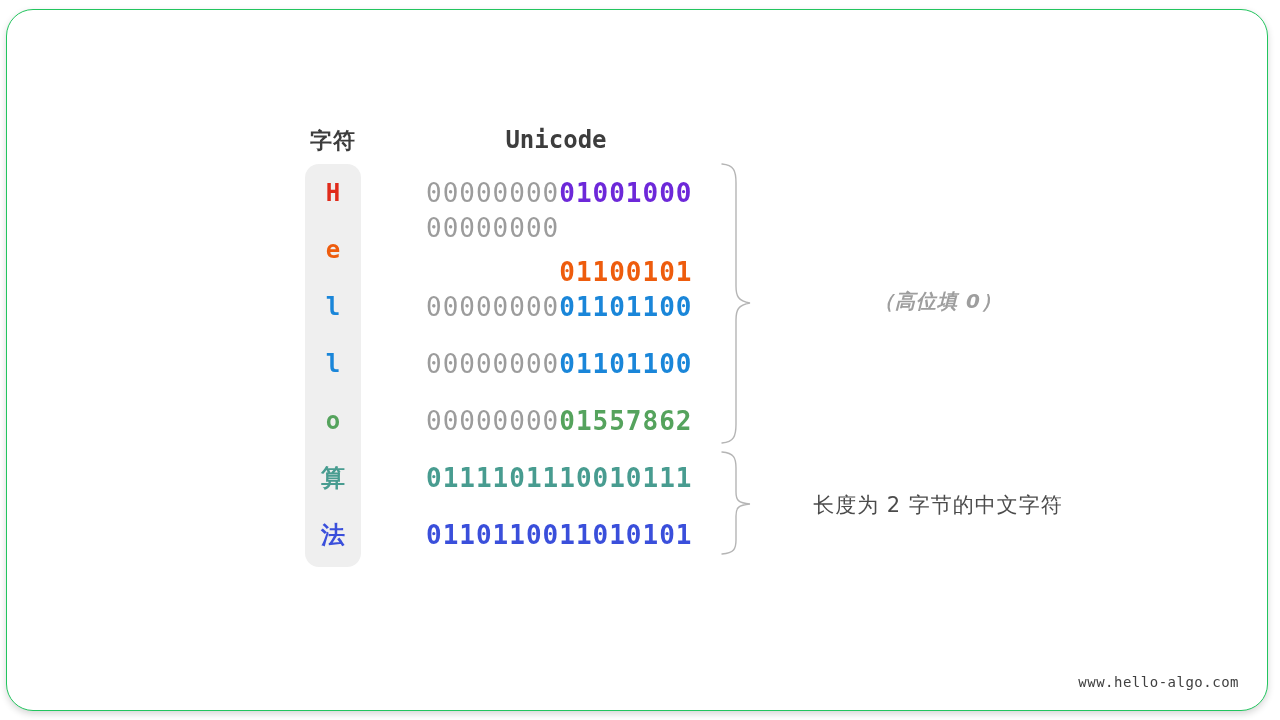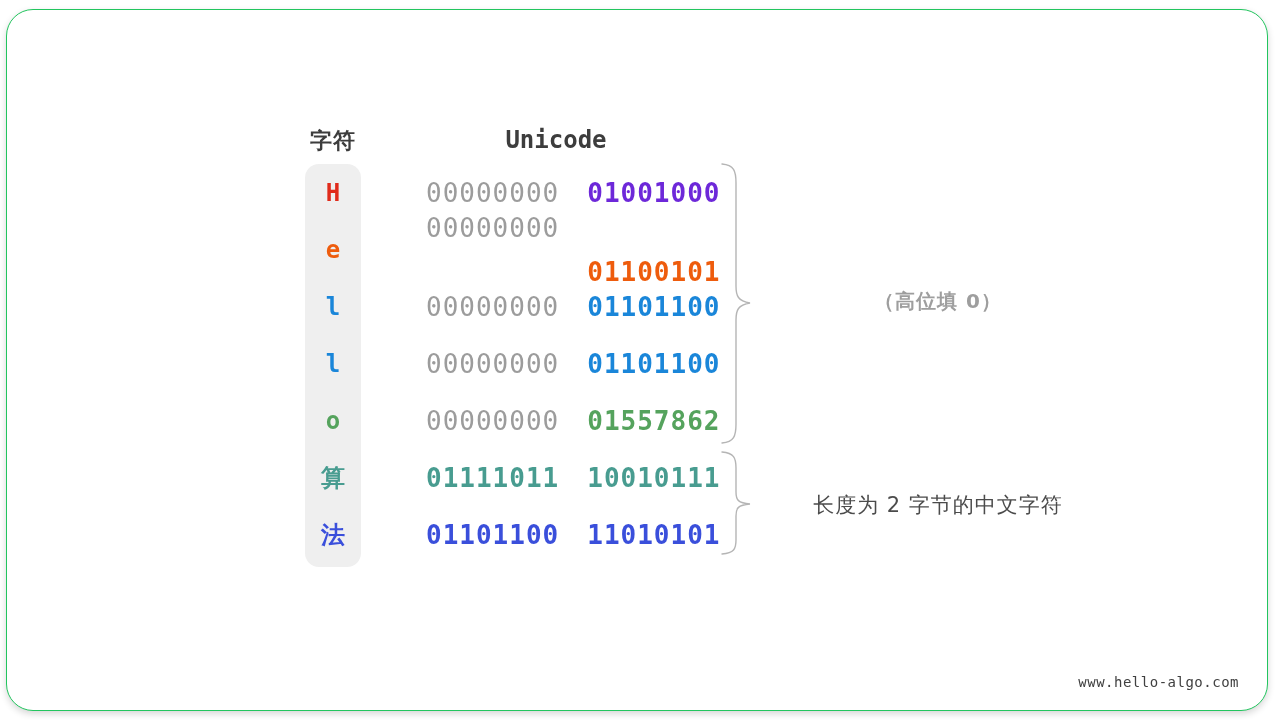--- a/index.html
+++ b/index.html
@@ -25,35 +25,35 @@
   .rows { position: absolute; left: 0; top: 154px; width: 100%; }
   .row { position: relative; height: 57px; }
   .cell-char {
     position: absolute; left: 298px; width: 56px; top: 50%; transform: translateY(-50%);
     text-align: center; font-weight: bold; font-size: 24px;
     font-family: "DejaVu Sans Mono", "DejaVu Sans", monospace, sans-serif;
     line-height: 1;
   }
   .cell-bin {
     position: absolute; left: 419px; top: 50%; transform: translateY(-50%);
-    display: flex; gap: 28px;
+    display: flex; gap: 0;
     font-family: "DejaVu Sans Mono", monospace; font-size: 26px;
     letter-spacing: 1px; line-height: 1;
   }
   .byte { font-weight: normal; }
   .byte.bold { font-weight: bold; }
 
   .braces { position: absolute; left: 0; top: 0; width: 1262px; height: 702px; pointer-events: none; }
   .braces path { fill: none; stroke: #b5b5b5; stroke-width: 1.4; stroke-linecap: round; }
 
   .anno { position: absolute; left: 741px; width: 380px; text-align: center; letter-spacing: 1px; }
   .anno1 { top: 263px; }
   .anno2 { top: 481px; }
   .anno-line1 { font-size: 21px; color: #4b4b4b; }
-  .anno-line2 { font-size: 20px; color: #9e9e9e; font-weight: bold; margin-top: 15px; }
+  .anno-line2 { font-size: 20px; color: #9e9e9e; font-weight: bold; margin-top: 15px; font-style: italic; }
 
   .watermark {
     position: absolute; right: 28px; bottom: 20px;
     font-family: "DejaVu Sans Mono", monospace; font-size: 14px; color: #404040;
     letter-spacing: 0.5px;
   }
 </style>
 </head>
 <body>
 

